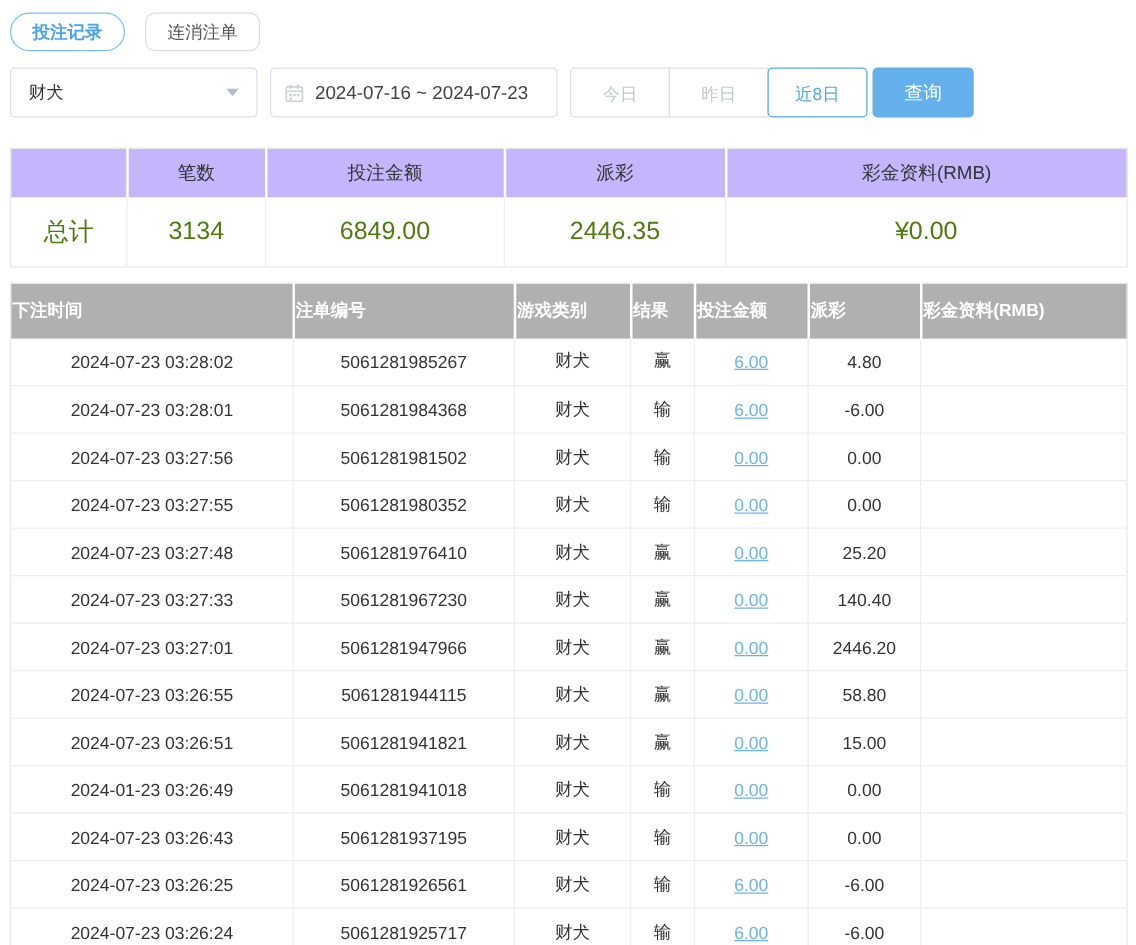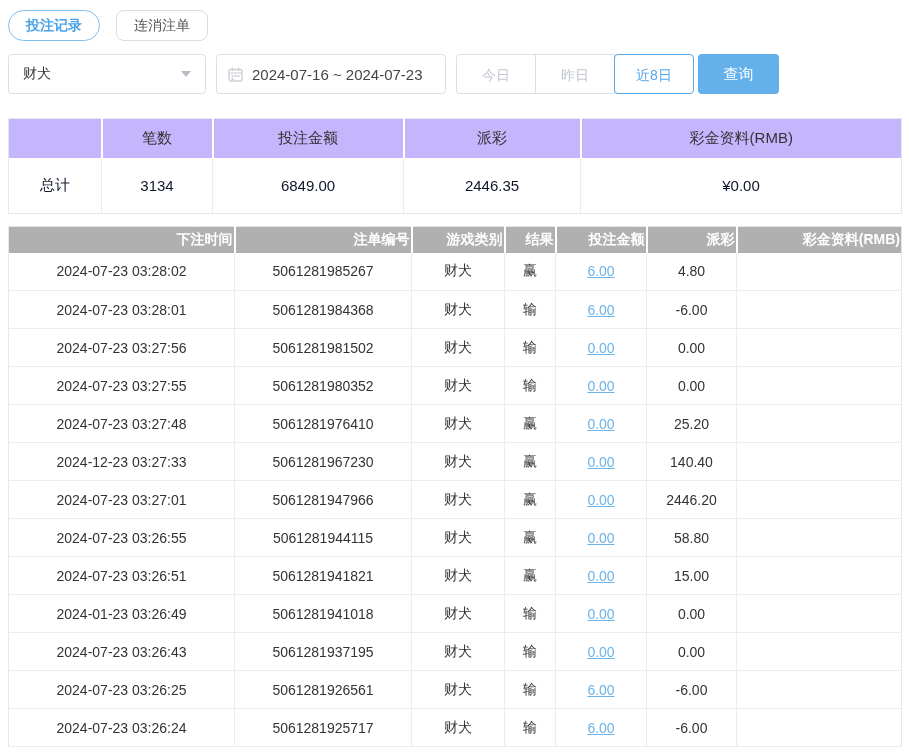--- a/index.html
+++ b/index.html
@@ -57,30 +57,30 @@
 
   
   table { border-collapse: collapse; width: 893px; table-layout: fixed; }
   .summary { margin-bottom: 12px; border: 1px solid #e7e7e7; }
   .summary th {
     background: #c4b5fd; height: 39px; font-size: 15px; font-weight: normal;
     color: #333; border-right: 2px solid #fff; text-align: center;
   }
   .summary th:last-child { border-right: none; }
   .summary td {
-    height: 56px; text-align: center; font-size: 15px; color: #0f172a;
+    height: 56px; text-align: center; font-size: 20px; color: #4d7c0f;
     border-right: 1px solid #ededed; background: #fff;
   }
   .summary td:last-child { border-right: none; }
 
   
   .records { border: 1px solid #e7e7e7; }
   .records th {
-    background: #b0b0b0; color: #fff; height: 26px; font-size: 14px; font-weight: bold;
-    border-right: 2px solid #fff; text-align: right;
+    background: #b0b0b0; color: #fff; height: 44px; font-size: 14px; font-weight: bold;
+    border-right: 2px solid #fff; text-align: left;
   }
   .records th:last-child { border-right: none; }
   .records td {
     height: 38px; text-align: center; font-size: 14px; color: #333;
     border-right: 1px solid #ededed; border-bottom: 1px solid #ededed; background: #fff;
   }
   .records td:last-child { border-right: none; }
   .bet-link { color: #6db4ea; text-decoration: underline; cursor: pointer; }
   .neg { color: #f15555; }
   .cal-icon { flex: 0 0 auto; }
@@ -210,21 +210,21 @@
         <tr>
           <td>2024-07-23 03:27:48</td>
           <td>5061281976410</td>
           <td>财犬</td>
           <td>赢</td>
           <td><a class="bet-link">0.00</a></td>
           <td>25.20</td>
           <td></td>
         </tr>
         <tr>
-          <td>2024-12-23 03:27:33</td>
+          <td>2024-07-23 03:27:33</td>
           <td>5061281967230</td>
           <td>财犬</td>
           <td>赢</td>
           <td><a class="bet-link">0.00</a></td>
           <td>140.40</td>
           <td></td>
         </tr>
         <tr>
           <td>2024-07-23 03:27:01</td>
           <td>5061281947966</td>

